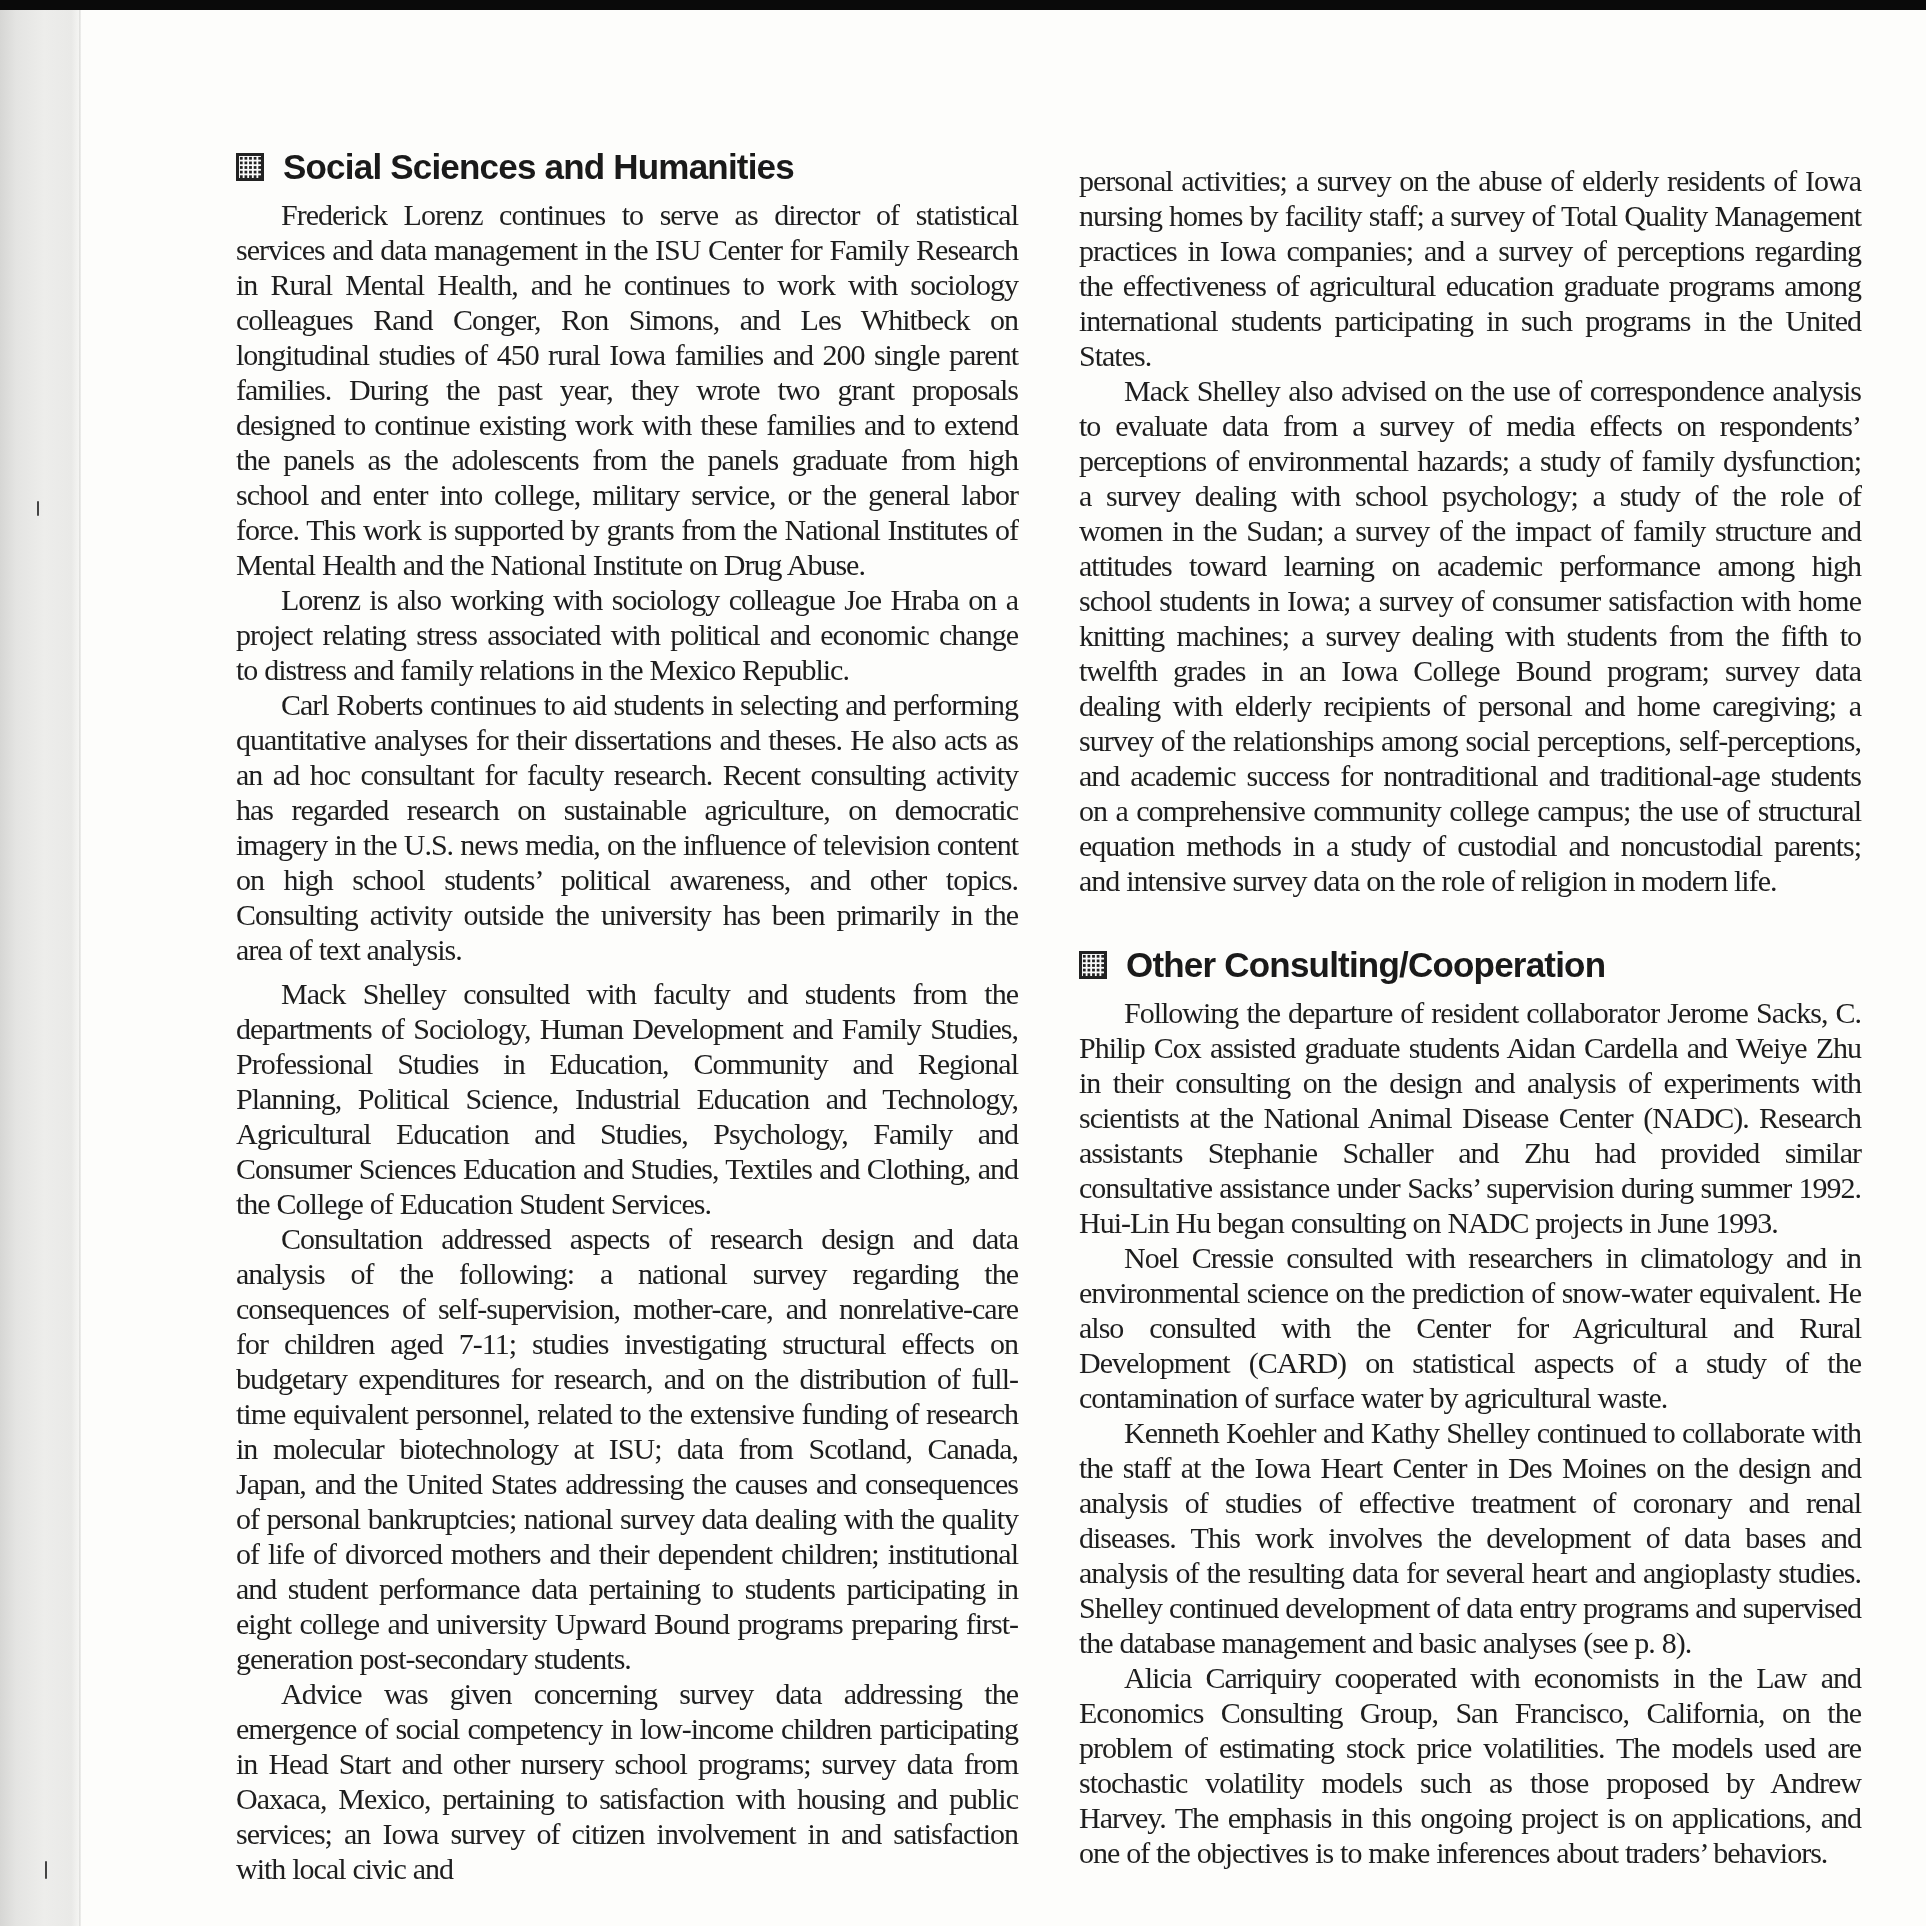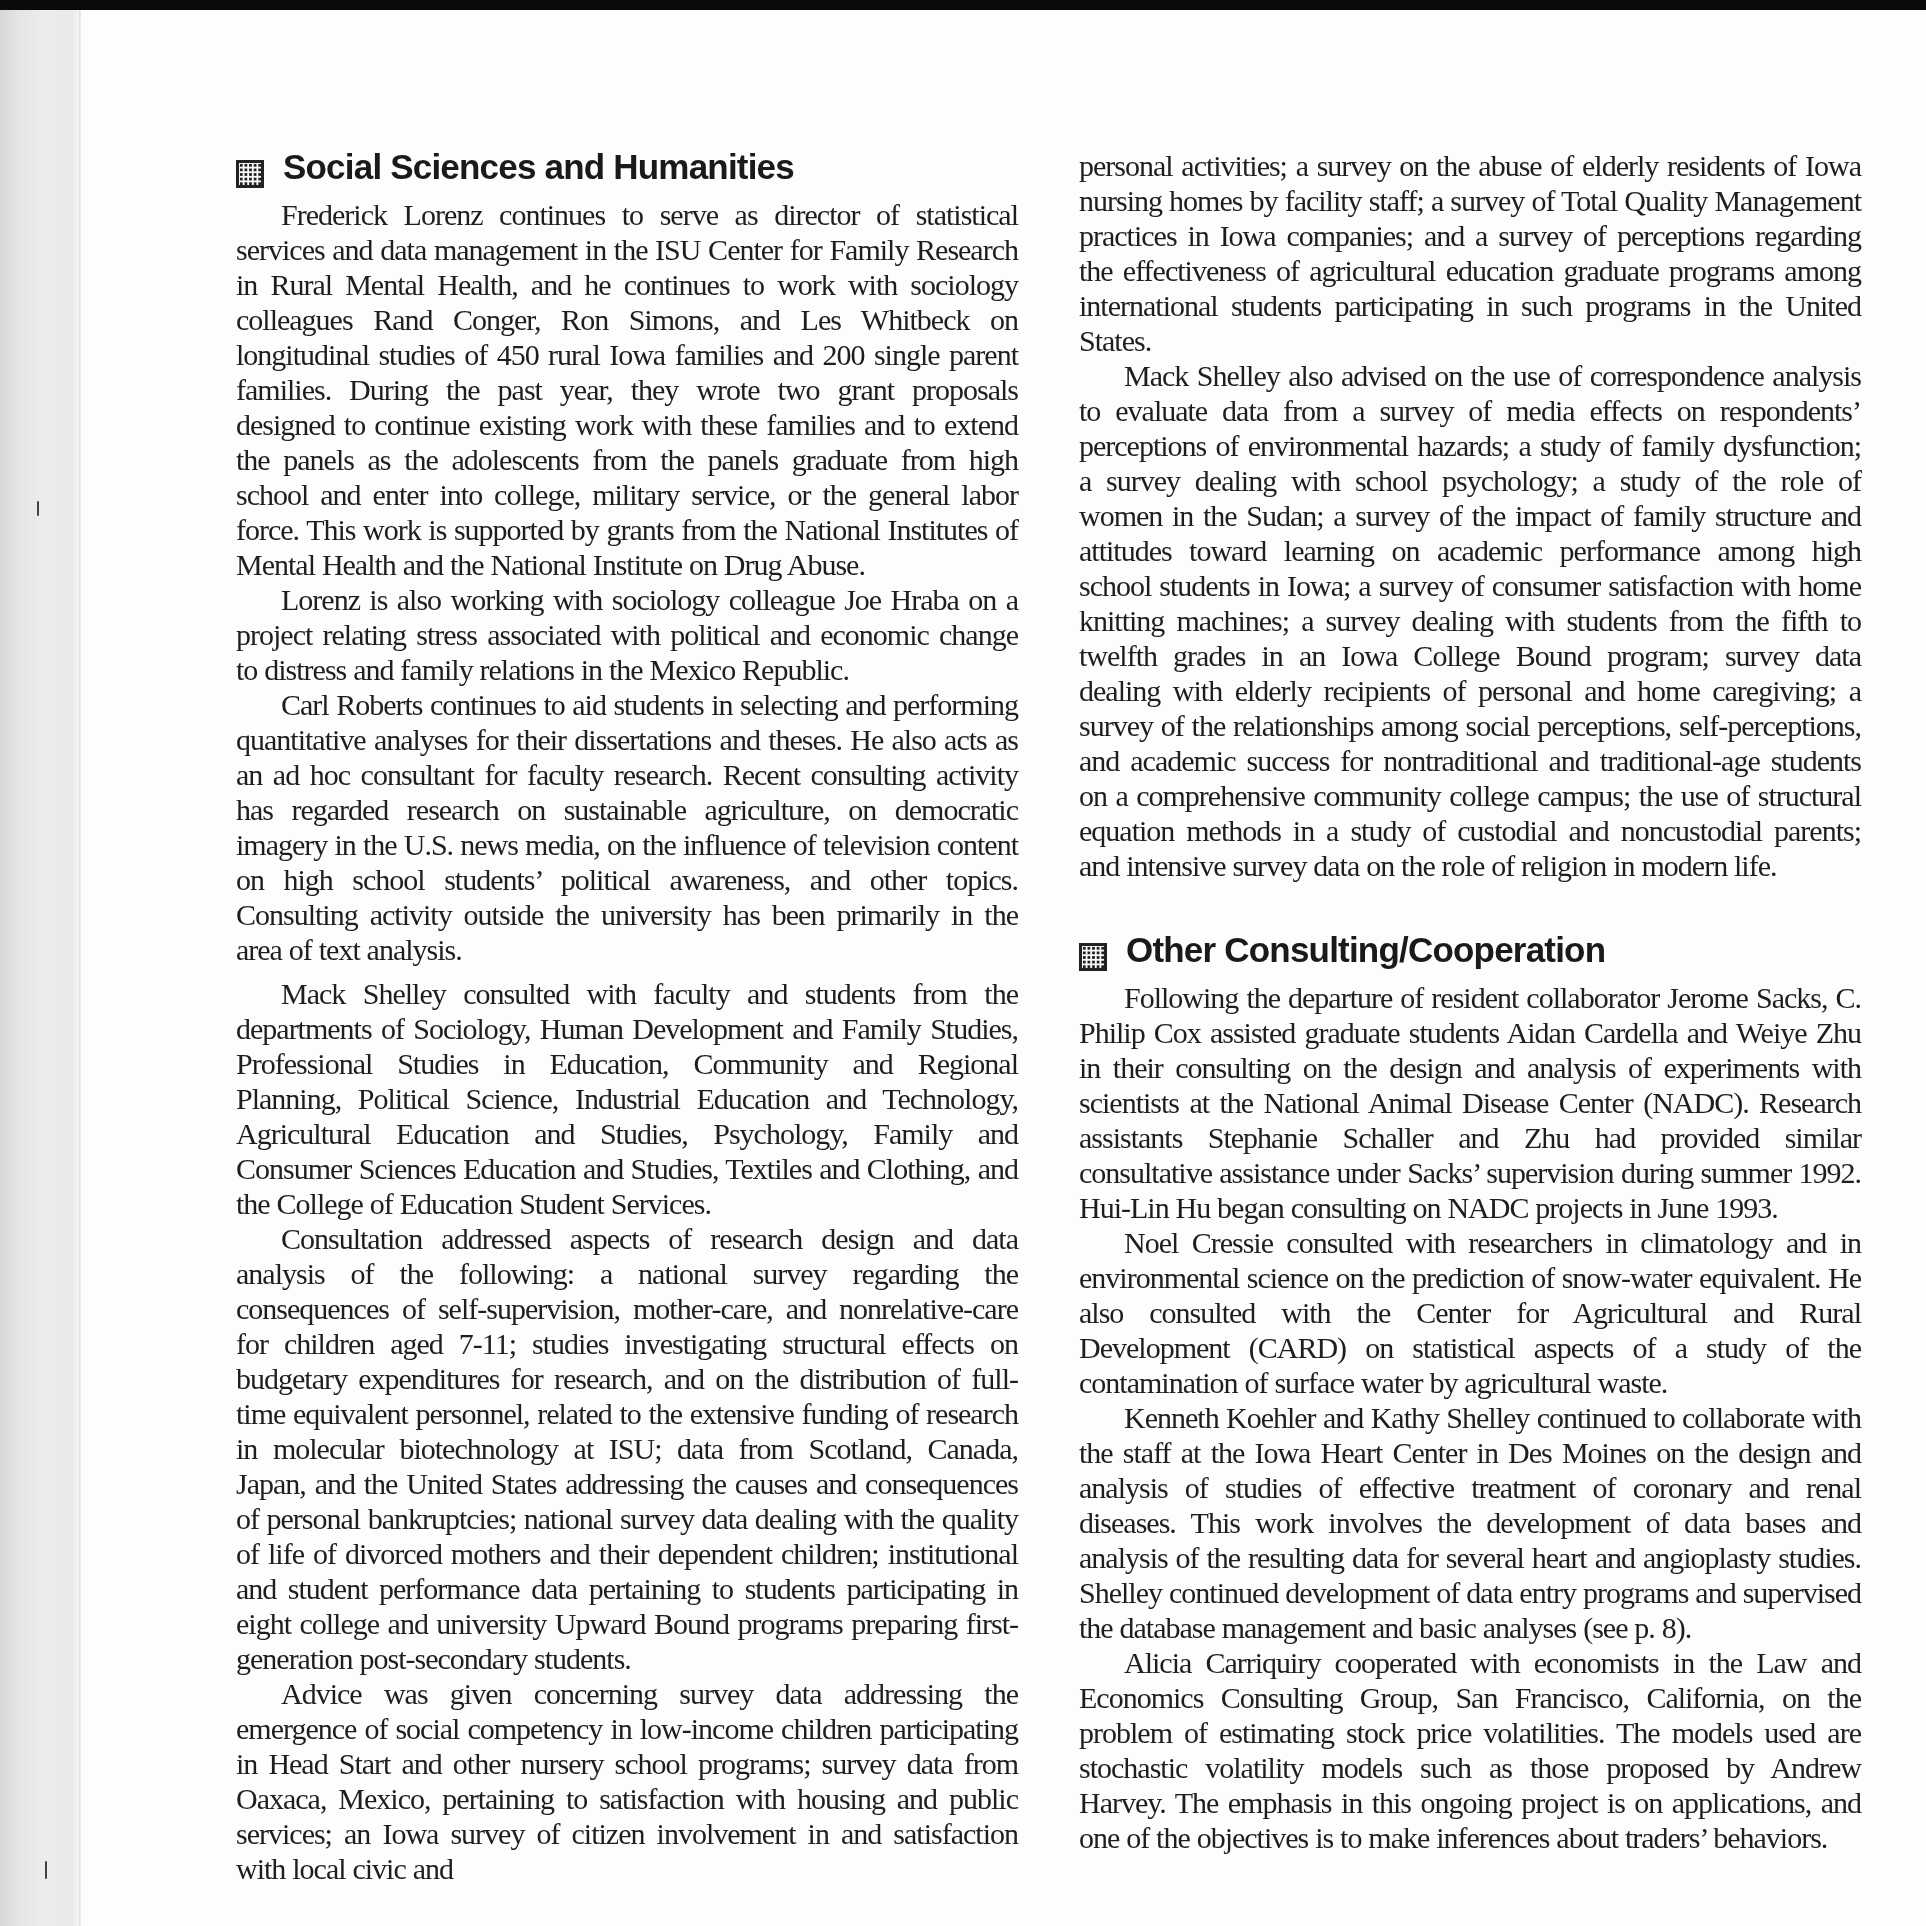--- a/index.html
+++ b/index.html
@@ -17,23 +17,23 @@
     background: linear-gradient(to right, #d6d6d4 0%, #e4e4e2 20%, #ededeb 55%, #e9e9e7 88%, #f7f7f5 100%);
   }
   .binding-crease {
     position: absolute; left: 79px; top: 10px; width: 2.3px; height: 2532px;
     background: linear-gradient(to right, #dcdcda, #f1f1ef);
   }
   .column {
     position: absolute; top: 146px; width: 782px;
   }
   .col-left { left: 236px; }
-  .col-right { left: 1079px; top: 148px; }
+  .col-right { left: 1079px; top: 163px; }
   .section-heading {
-    display: flex; align-items: flex-end; margin: 0 0 8.5px 0;
+    display: flex; align-items: center; margin: 0 0 8.5px 0;
     font-family: "Liberation Sans", "DejaVu Sans", sans-serif;
     font-weight: bold; font-size: 35px; letter-spacing: -0.8px; color: #1a1a1a;
     line-height: 42px;
   }
   .heading-icon {
     display: inline-block; width: 28px; height: 28px; margin-right: 19px; box-sizing: border-box;
     border: 3.9px solid #222; background-color: #fafafa;
     background-image: radial-gradient(circle, #222 1.3px, transparent 1.7px);
     background-size: 4.6px 4.6px;
   }

